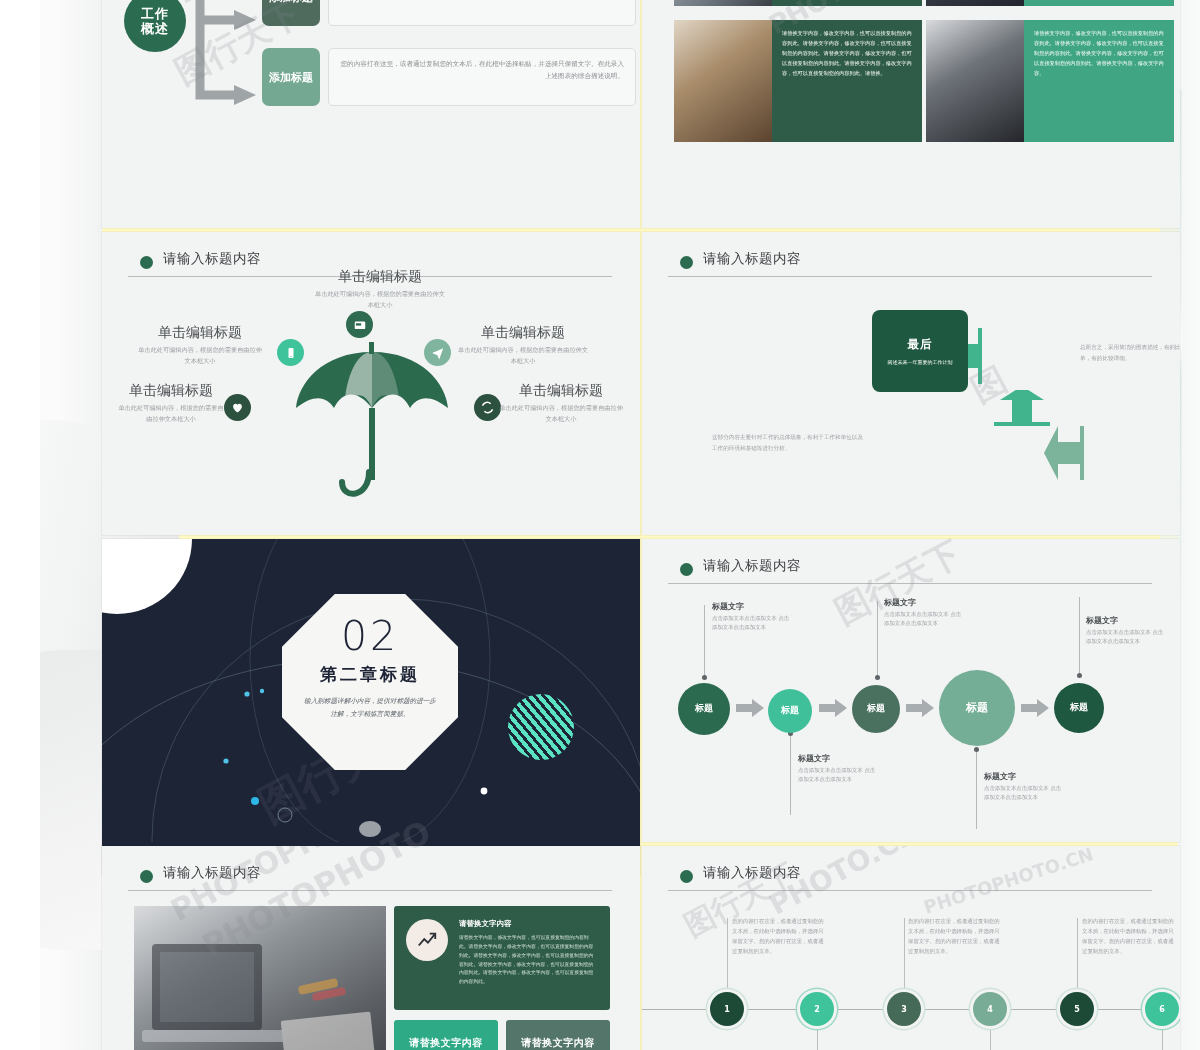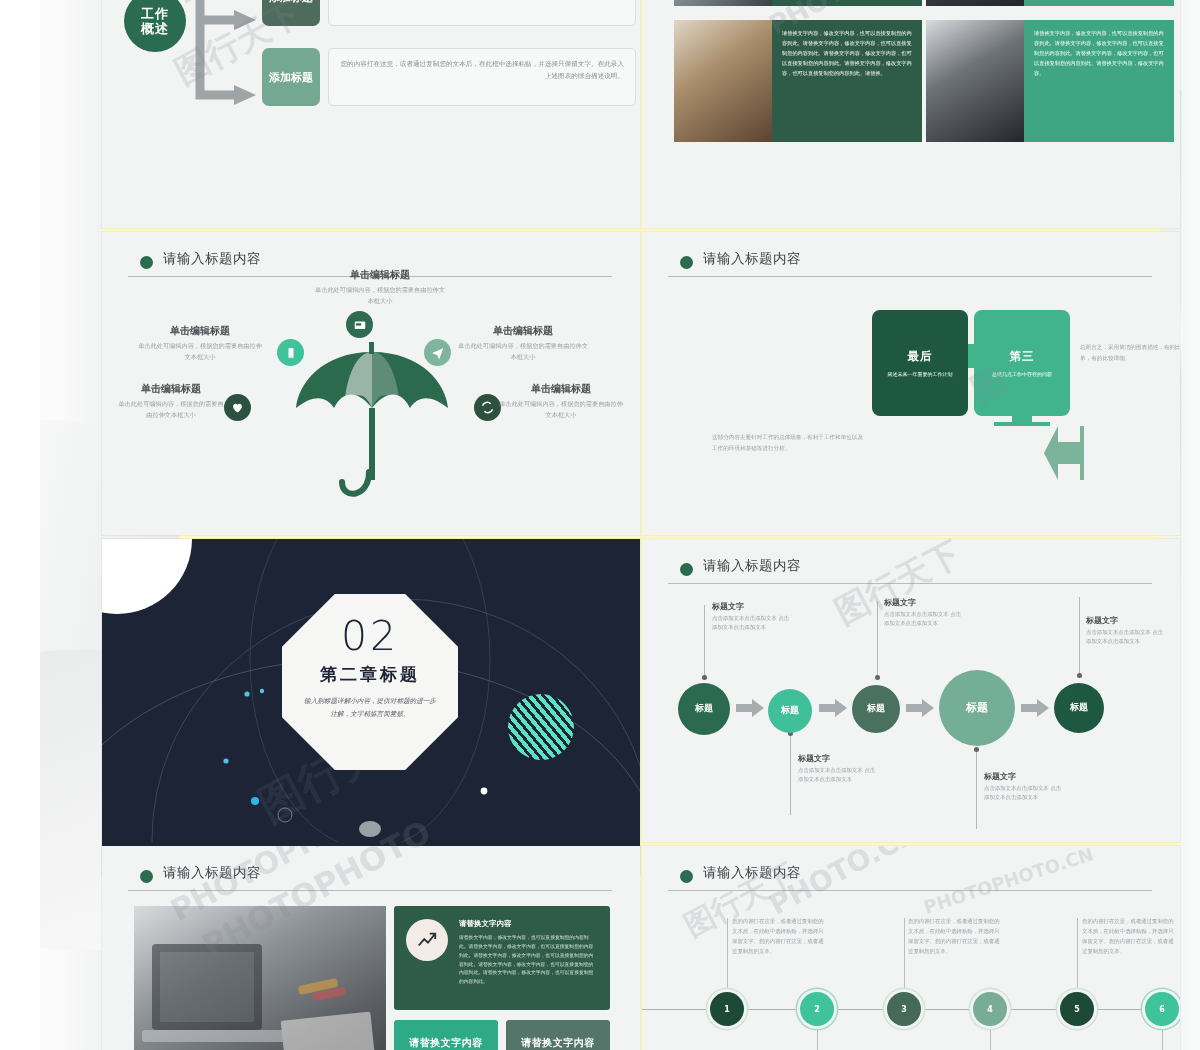--- a/index.html
+++ b/index.html
@@ -130,26 +130,26 @@
   .umb-svg { position:absolute; left:190px; top:90px; }
   .icn {
     position:absolute; width:27px; height:27px; border-radius:50%;
     display:flex; align-items:center; justify-content:center; color:#fff;
   }
   .icn.dark  { background:#2e6b50; }
   .icn.teal  { background:#3fc39a; }
   .icn.sage  { background:#7fb59f; }
   .icn.dkgr  { background:#2d513f; }
   .umb-lbl { position:absolute; }
-  .umb-lbl .t { font-size:10px; font-weight:bold; color:#4a4f52; margin-bottom:3px; }
+  .umb-lbl .t { font-size:14px; font-weight:normal; color:#4a4f52; margin-bottom:3px; }
   .umb-lbl .d { font-size:6.2px; line-height:1.75; color:#9aa0a3; }
 
   
   .q-box {
-    position:absolute; width:96px; height:106px; border-radius:8px;
+    position:absolute; width:96px; height:82px; border-radius:8px;
     color:#fff; display:flex; flex-direction:column;
     align-items:center; justify-content:center; text-align:center;
   }
   .q-box .qt { font-size:11.5px; font-weight:bold; letter-spacing:1px; }
   .q-box .qd { font-size:5px; margin-top:6px; line-height:1.6; padding:0 6px; }
   .q-last { left:230px; top:78px; background:#1f5840; }
   .q-third{ left:332px; top:78px; background:#41b48e; }
   .q-sec  { left:332px; top:172px; background:#53735f; }
   .q-first{ left:434px; top:172px; background:#7bb49a; }
   .q-note { position:absolute; font-size:5.6px; line-height:1.9; color:#9a9fa2; }
@@ -380,24 +380,20 @@
       <svg class="q-ar" style="left:352px; top:158px;" width="56" height="36" viewBox="0 0 56 36">
         <path d="M0 36 L0 32 L18 32 L18 10 L6 10 L28 -4 L50 10 L38 10 L38 32 L56 32 L56 36 Z" fill="#41b48e"></path>
       </svg>
       <svg class="q-ar" style="left:402px; top:194px;" width="40" height="54" viewBox="0 0 40 54">
         <path d="M40 0 L40 54 L36 54 L36 38 L14 38 L14 54 L0 27 L14 0 L14 16 L36 16 L36 0 Z" fill="#7bb49a"></path>
       </svg>
 
       <div class="q-box q-last">
         <div class="qt">最后</div>
         <div class="qd">阐述未来一年重要的工作计划</div>
-      </div>
-      <div class="q-box q-third">
-        <div class="qt">第三</div>
-        <div class="qd">总结几点工作中存在的问题</div>
       </div>
 
       <div class="q-note n1">总而言之，采用简洁的图表描述，有的比较简单，有的比较详细。</div>
       <div class="q-note n2">这部分内容主要针对工作的总体现象，有利于工作和单位以及工作的环境和基础等进行分析。</div>
 
       <div class="wm diag" style="left:330px; top:130px; font-size:34px;">图</div>
     </div>
 
     <div class="slide s-e">
       <svg style="position:absolute;left:0;top:0;" width="538" height="303" viewBox="0 0 538 303">

